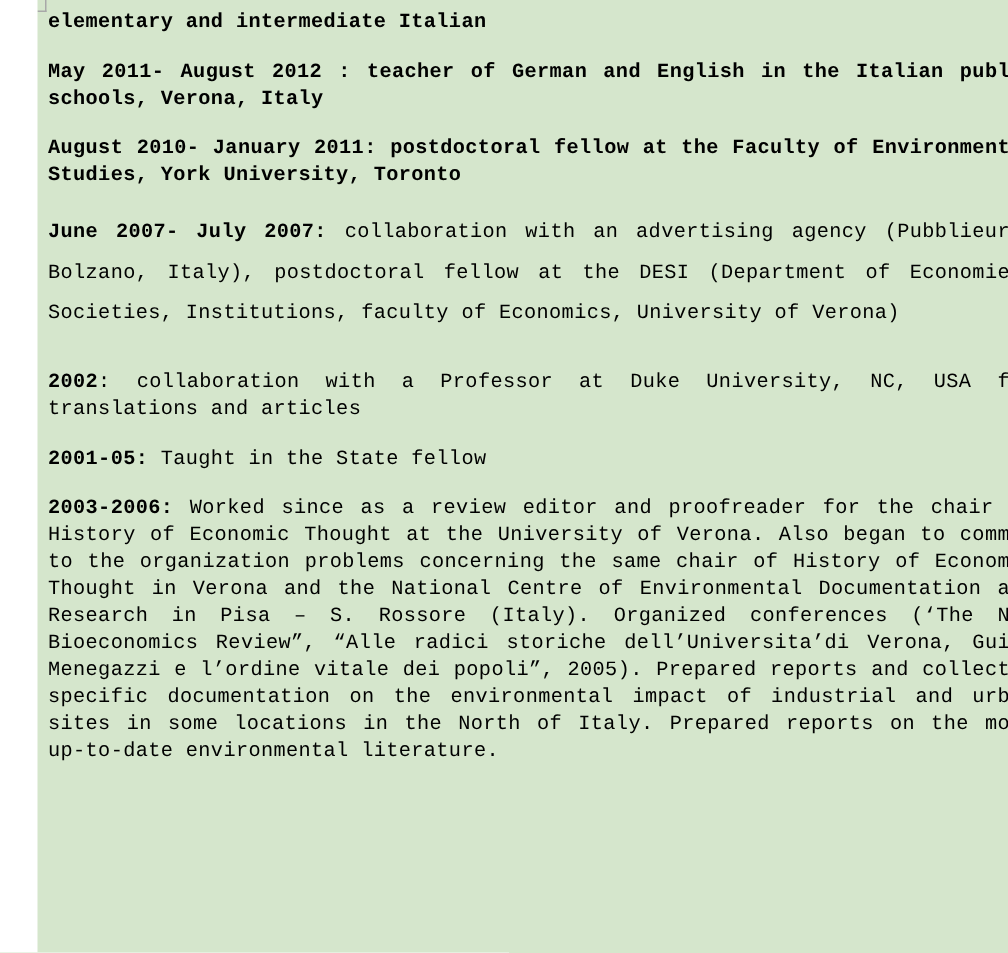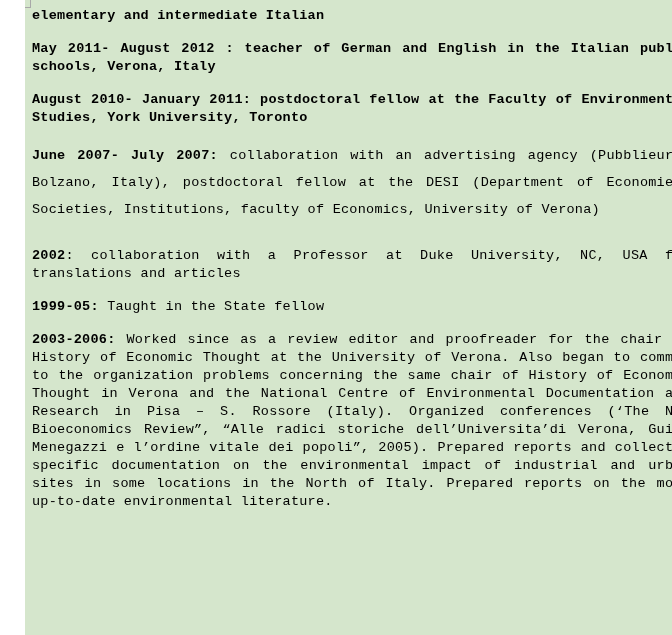--- a/index.html
+++ b/index.html
@@ -54,17 +54,17 @@
 
   <p class="para all-bold"><span class="b">August 2010- January 2011: postdoctoral fellow at the Faculty of Environmental Studies, York University, Toronto</span><span></span></p>
 
 
 
 
   <p class="para spaced"><span class="b">June 2007- July 2007:</span><span> collaboration with an advertising agency (Pubblieuro, Bolzano, Italy), postdoctoral fellow at the DESI (Department of Economies, Societies, Institutions, faculty of Economics, University of Verona)</span></p>
 
   <p class="para"><span class="b">2002</span><span>: collaboration with a Professor at Duke University, NC, USA for translations and articles</span></p>
 
-  <p class="para"><span class="b">1999-05:</span><span> Taught in the State fellow</span></p>
+  <p class="para"><span class="b">2001-05:</span><span> Taught in the State fellow</span></p>
 
   <p class="para"><span class="b">2003-2006:</span><span> Worked since as a review editor and proofreader for the chair of History of Economic Thought at the University of Verona. Also began to commit to the organization problems concerning the same chair of History of Economic Thought in Verona and the National Centre of Environmental Documentation and Research in Pisa – S. Rossore (Italy). Organized conferences (‘The New Bioeconomics Review”, “Alle radici storiche dell’Universita’di Verona, Guido Menegazzi e l’ordine vitale dei popoli”, 2005). Prepared reports and collected specific documentation on the environmental impact of industrial and urban sites in some locations in the North of Italy. Prepared reports on the most up-to-date environmental literature.</span></p>
 
 </div>
 
 </body></html>

